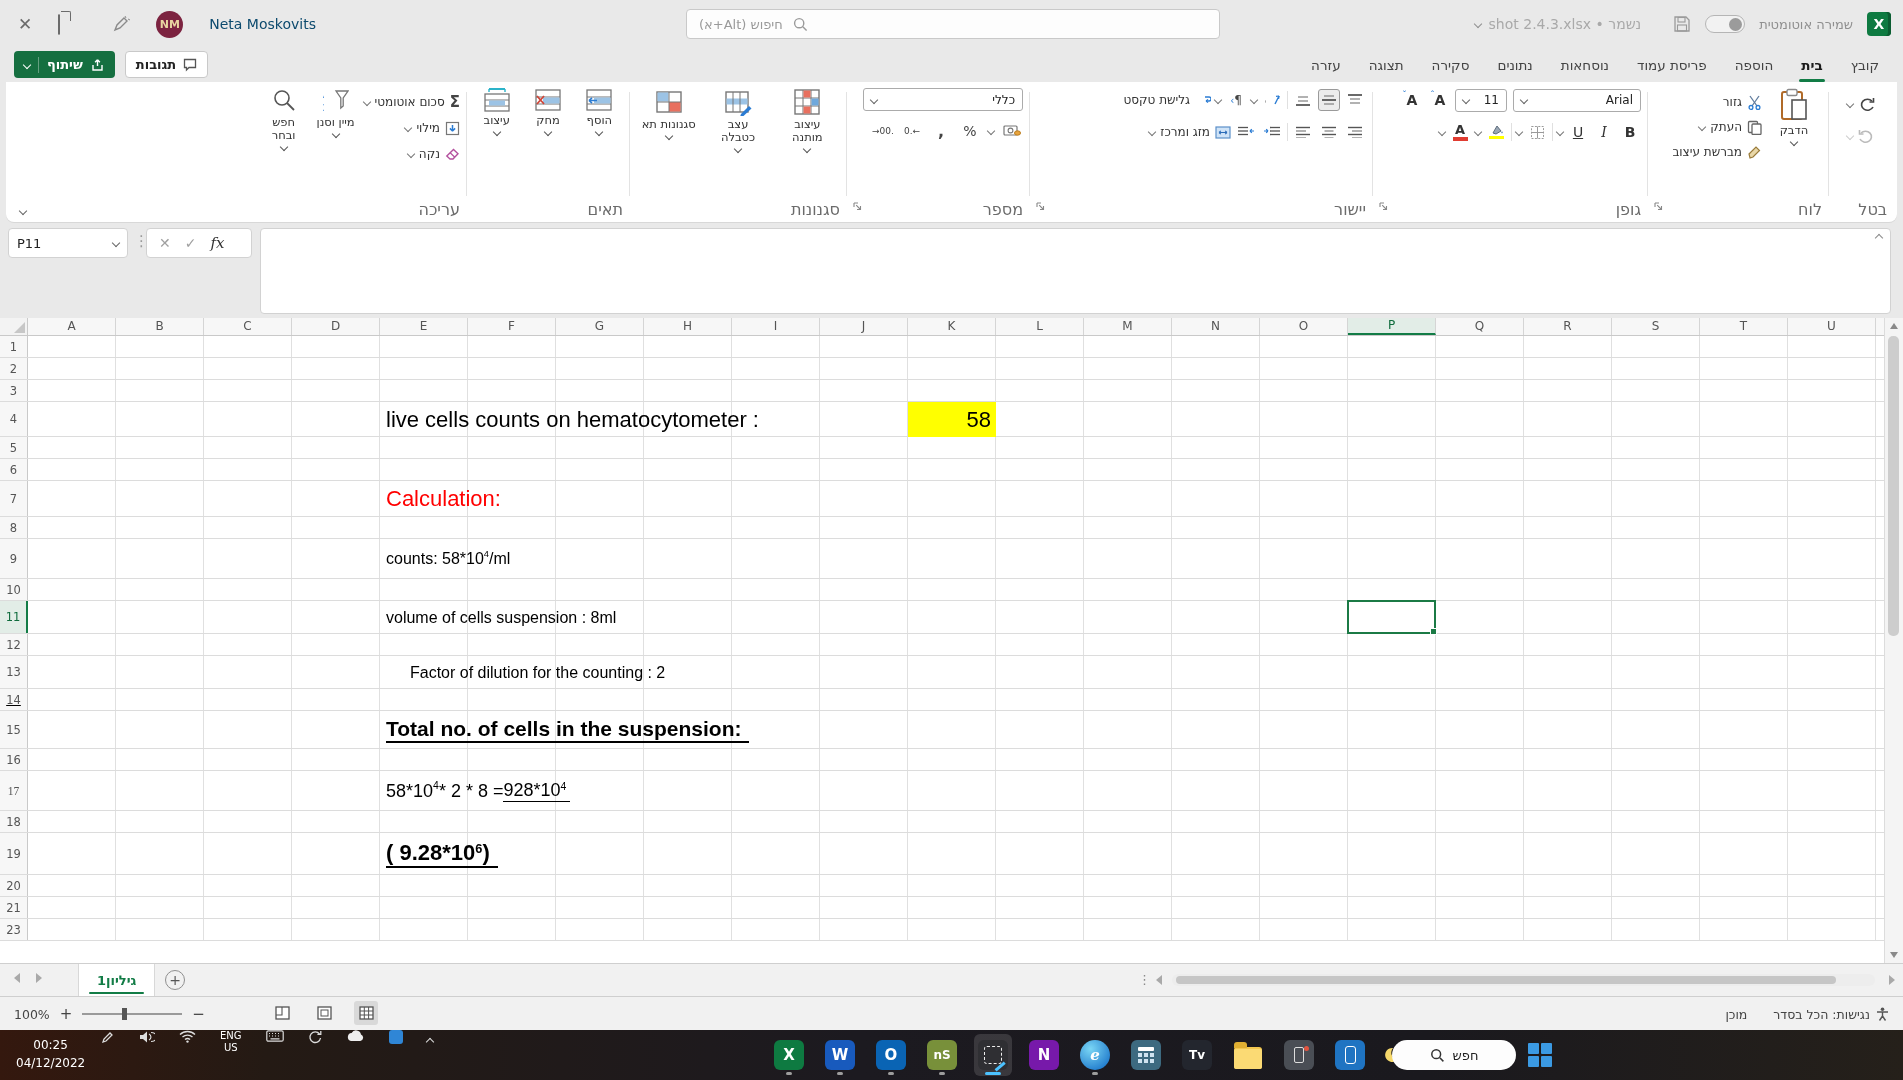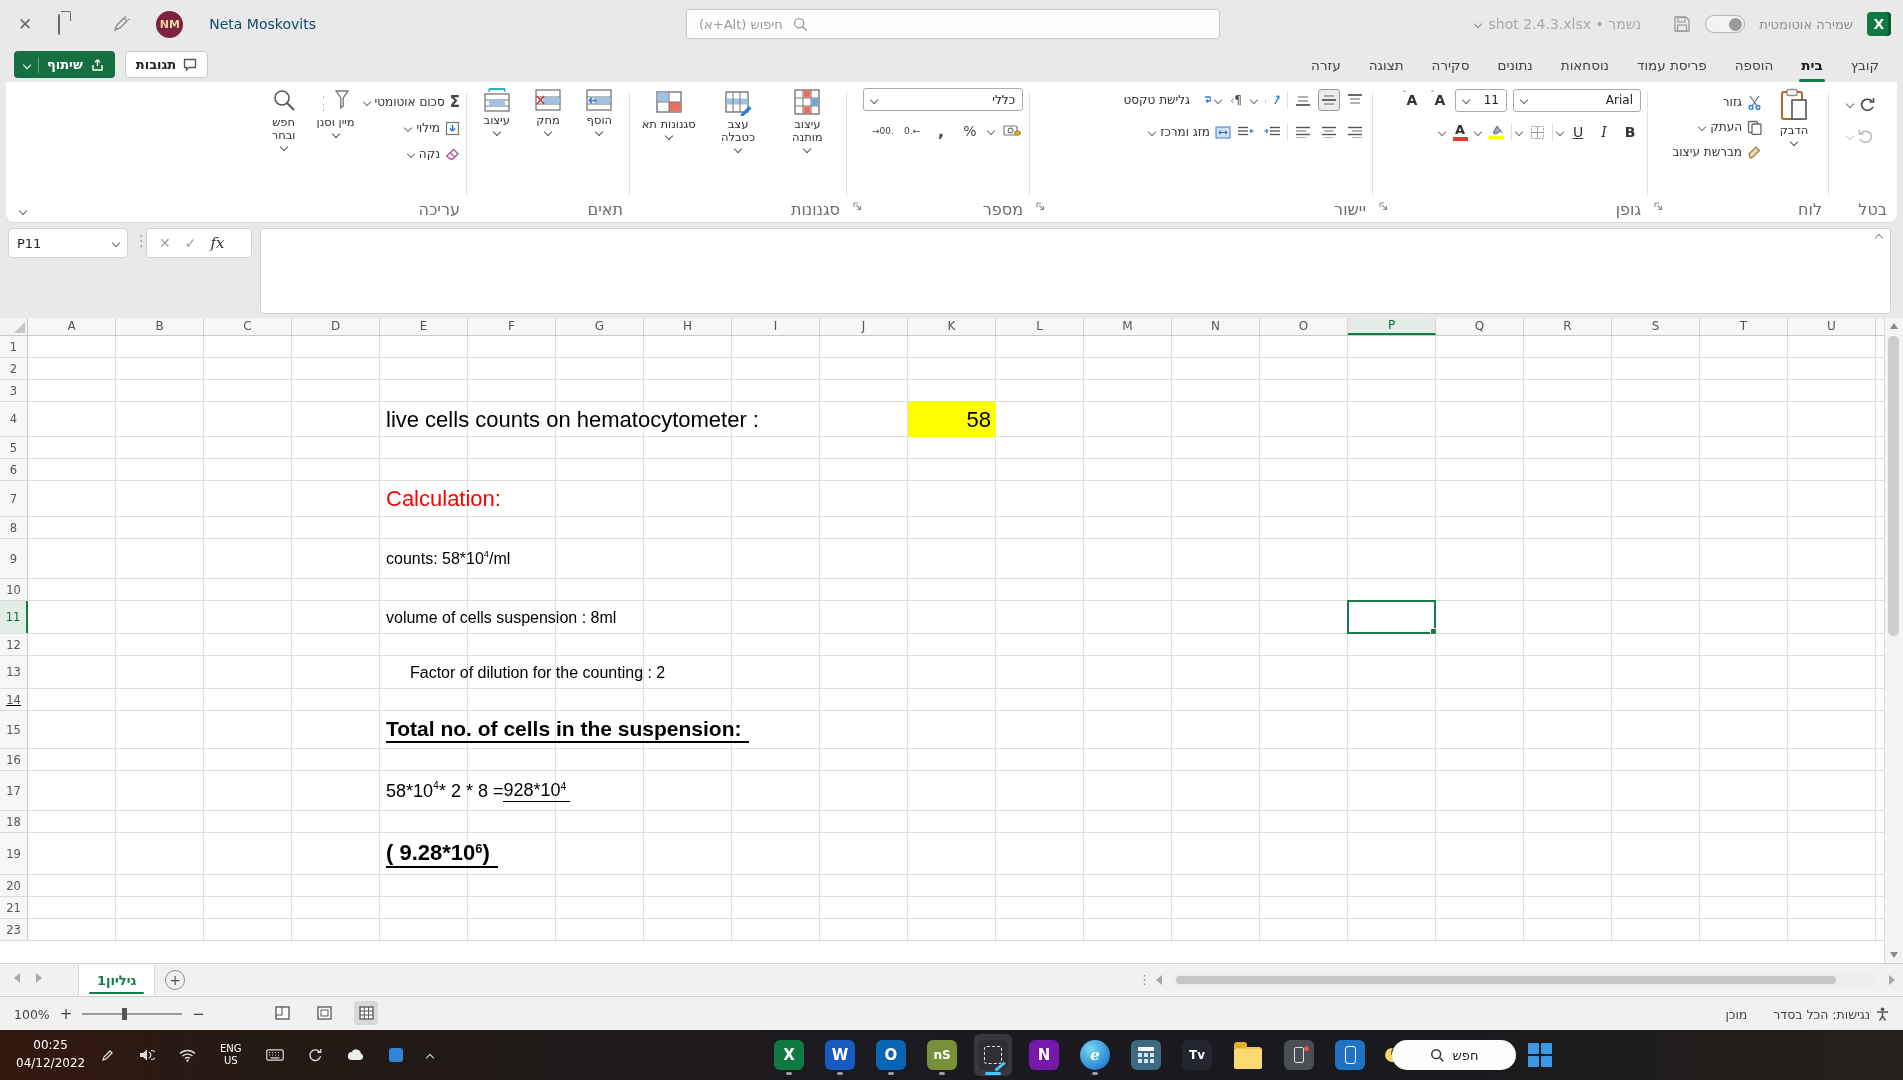--- a/index.html
+++ b/index.html
@@ -116,21 +116,21 @@
   .zthumb { position:absolute; left:40%; top:-5px; width:5px; height:12px; background:#555; }
   .viewicons { position:absolute; left:270px; top:4px; display:flex; gap:18px; align-items:center; }
   .vicon { width:24px; height:24px; display:flex; align-items:center; justify-content:center; border-radius:3px; }
   .vicon.active { background:#d9d9d9; }
   .statusright { position:absolute; right:14px; top:0; height:34px; display:flex; flex-direction:row-reverse; gap:26px; align-items:center; color:#444; font-size:12.5px; direction:rtl; }
   .accitem { display:flex; align-items:center; gap:6px; direction:rtl; }
 
   
   .taskbar { position:absolute; top:1030px; left:0; right:0; height:50px; background:linear-gradient(90deg,#34180e 0%,#241a14 14%,#1c1a20 45%,#1a191e 75%,#25201a 100%); }
   .clock { position:absolute; left:16px; top:6px; color:#fff; font-size:12px; text-align:center; line-height:1.5; }
-  .tray { position:absolute; left:100px; top:0; height:50px; display:flex; align-items:center; gap:24px; color:#eee; }
+  .tray { position:absolute; left:100px; top:0; height:50px; display:flex; align-items:flex-start; gap:24px; color:#eee; }
   .lang { font-size:10px; color:#fff; text-align:center; line-height:1.2; }
   .apps { position:absolute; left:770px; top:0; height:50px; display:flex; align-items:center; gap:13px; }
   .tapp { width:38px; height:42px; border-radius:6px; display:flex; align-items:center; justify-content:center; position:relative; }
   .tapp.active { background:#ffffff22; }
   .tapp .dot { position:absolute; bottom:1px; left:50%; transform:translateX(-50%); width:6px; height:3px; border-radius:2px; background:#9d9d9d; }
   .tapp.active .dot { width:16px; background:#4cc2ff; }
   .appsq { width:30px; height:30px; border-radius:6px; display:flex; align-items:center; justify-content:center; color:#fff; font-weight:bold; font-size:15px; }
   .tsearch { position:absolute; left:1392px; top:10px; width:124px; height:30px; background:#fdfdfd; border-radius:15px; display:flex; align-items:center; justify-content:center; gap:8px; color:#222; font-size:13px; }
   .startbtn { position:absolute; left:1528px; top:13px; width:26px; height:26px; display:grid; grid-template-columns:11px 11px; grid-template-rows:11px 11px; gap:2px; }
   .startbtn div { background:#3b9ae3; border-radius:1px; }
@@ -704,21 +704,21 @@
           <div class="rbody"></div>
         </div>
         <div class="grow" style="height: 38px;">
           <div class="rh">15</div>
           <div class="rbody"></div>
         </div>
         <div class="grow" style="height: 22px;">
           <div class="rh">16</div>
           <div class="rbody"></div>
         </div>
-        <div class="grow" style="height: 40px;">
+        <div class="grow" style="height: 40px; font-family: Liberation Serif, serif;">
           <div class="rh">17</div>
           <div class="rbody"></div>
         </div>
         <div class="grow" style="height: 22px;">
           <div class="rh">18</div>
           <div class="rbody"></div>
         </div>
         <div class="grow" style="height: 42px;">
           <div class="rh">19</div>
           <div class="rbody"></div>

